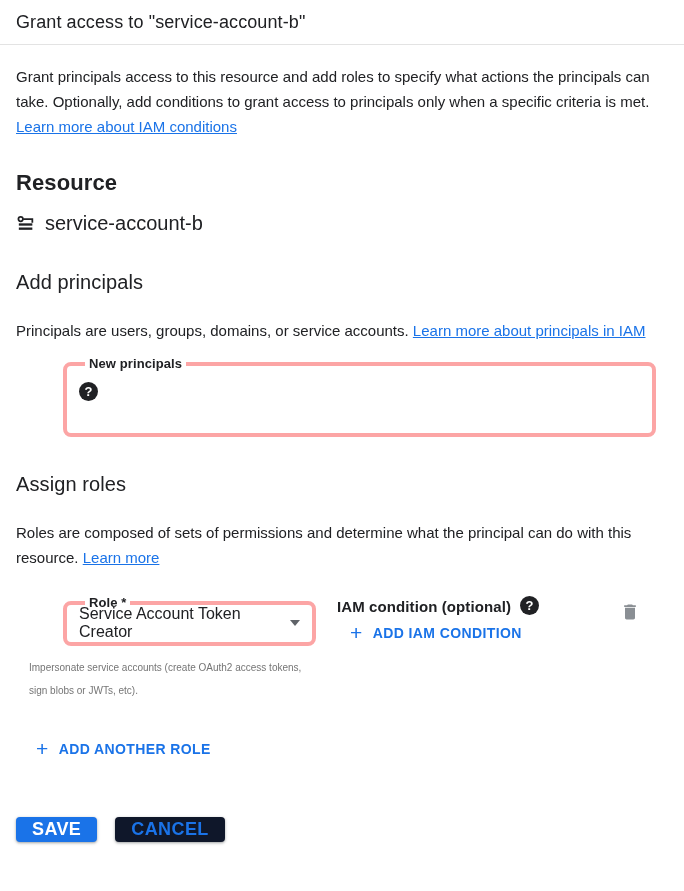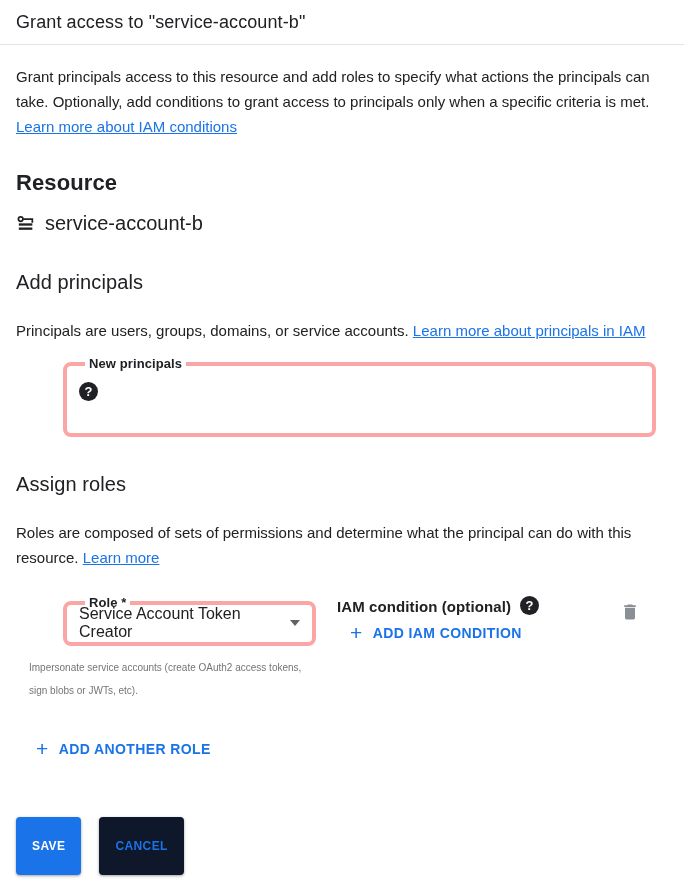--- a/index.html
+++ b/index.html
@@ -195,25 +195,25 @@
   .add-role-btn { margin: 39px 0 0 20px; }
 
   .actions {
     display: flex;
     align-items: center;
     gap: 18px;
     margin-top: 57px;
   }
   .btn {
     font-family: "Liberation Sans", sans-serif;
-    font-size: 12px;
+    font-size: 18px;
     font-weight: 700;
     letter-spacing: 0.4px;
     border-radius: 4px;
-    padding: 22px 16px;
+    padding: 2px 16px;
     cursor: pointer;
     border: none;
   }
   .btn-primary {
     background: #1a73e8;
     color: #fff;
     box-shadow: 0 1px 2px rgba(60,64,67,0.3), 0 1px 3px 1px rgba(60,64,67,0.15);
   }
   .btn-secondary {
     background: #0f172a;

